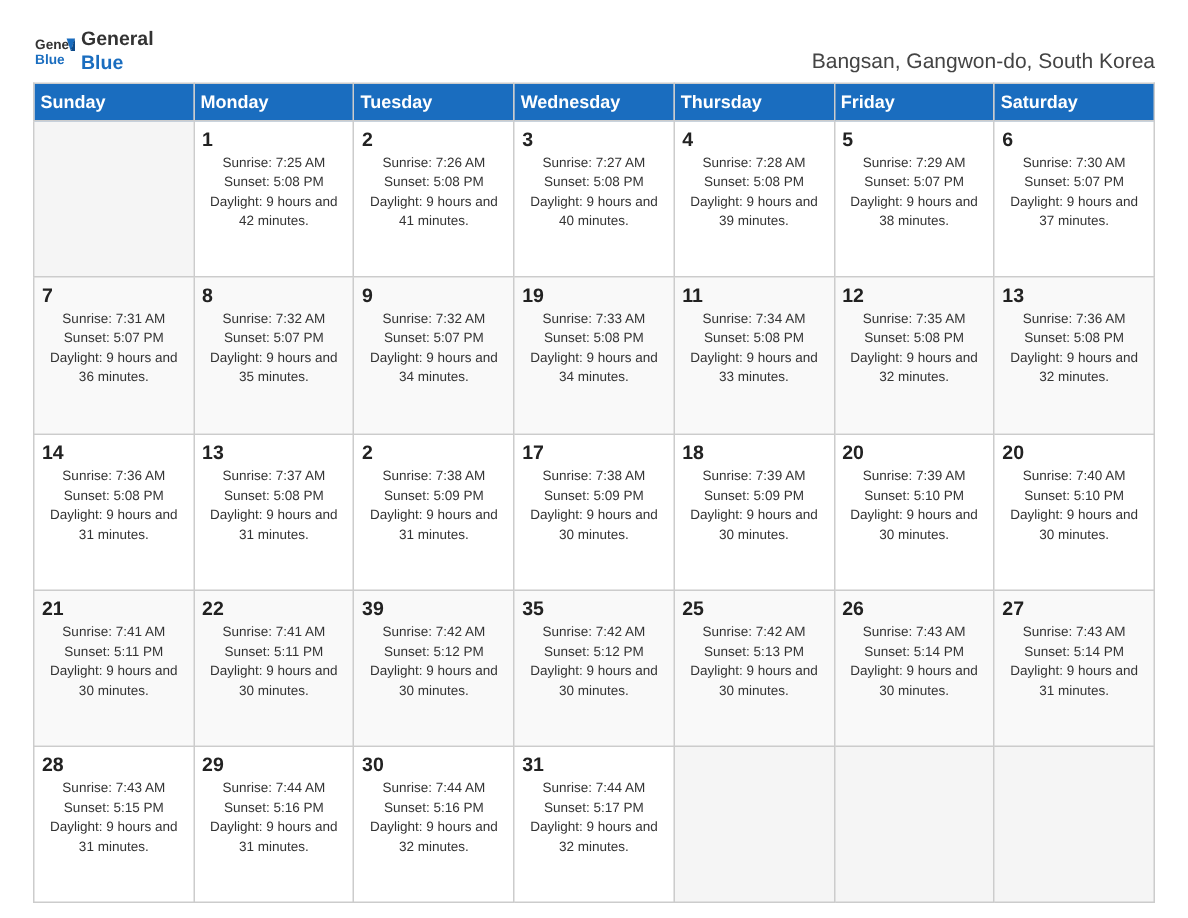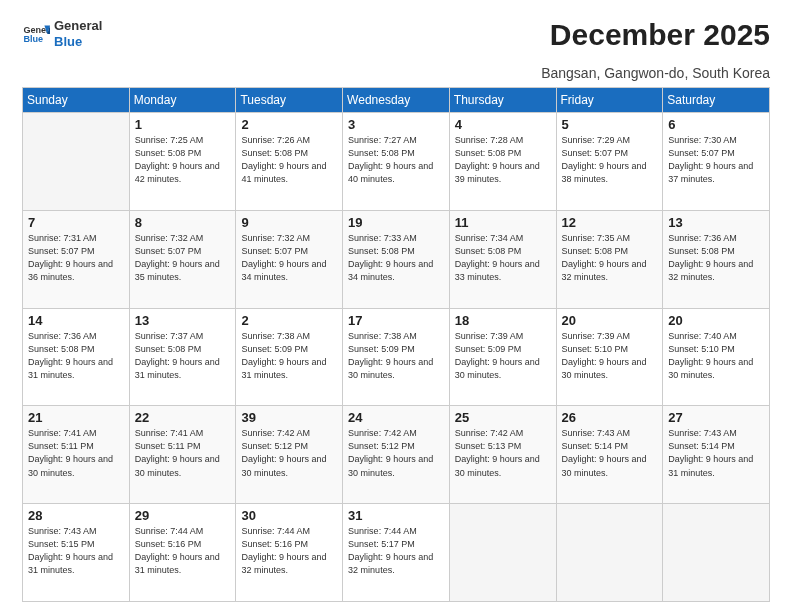--- a/index.html
+++ b/index.html
@@ -56,21 +56,21 @@
       flex: 1;
       border: 1px solid #ccc;
       border-collapse: collapse;
       width: 100%;
       table-layout: fixed;
     }
     .calendar th {
       background: #1a6dbf;
       color: #fff;
       font-size: 12px;
-      font-weight: normal;
+      font-weight: bold;
       padding: 5px 4px;
       text-align: left;
       border: 1px solid #ccc;
     }
     .calendar td {
       vertical-align: top;
       border: 1px solid #ccc;
       padding: 4px 5px;
       font-size: 9.5px;
       color: #333;
@@ -83,20 +83,21 @@
       font-size: 13px;
       font-weight: bold;
       color: #222;
       display: block;
       margin-bottom: 2px;
     }
     .day-info {
       font-size: 9px;
       color: #333;
       line-height: 1.45;
+      text-align: center;
     }
     .week-row td {
       background: #fff;
     }
     .week-row:nth-child(even) td {
       background: #f9f9f9;
     }
   </style>
 </head>
 <body>
@@ -109,21 +110,20 @@
         <text x="2" y="32" font-size="13" font-weight="bold" fill="#1a6dbf" font-family="Arial">Blue</text>
         <polygon points="32,8 40,8 36,20" fill="#1a6dbf"></polygon>
         <polygon points="36,20 40,8 40,20" fill="#0d4a8a"></polygon>
       </svg>
       <div class="logo-text">
         <div>General</div>
         <div style="color:#1a6dbf;">Blue</div>
       </div>
     </div>
     <div class="title-block">
-      <div class="month-title">December 2025</div>
       <div class="location-title">Bangsan, Gangwon-do, South Korea</div>
     </div>
   </div>
 
   <table class="calendar">
     <thead>
       <tr>
         <th>Sunday</th>
         <th>Monday</th>
         <th>Tuesday</th>
@@ -228,21 +228,21 @@
           </td>
           <td>
             <span class="day-num">22</span>
             <div class="day-info">Sunrise: 7:41 AM<br>Sunset: 5:11 PM<br>Daylight: 9 hours and 30 minutes.</div>
           </td>
           <td>
             <span class="day-num">39</span>
             <div class="day-info">Sunrise: 7:42 AM<br>Sunset: 5:12 PM<br>Daylight: 9 hours and 30 minutes.</div>
           </td>
           <td>
-            <span class="day-num">24</span>
+            <span class="day-num">35</span>
             <div class="day-info">Sunrise: 7:42 AM<br>Sunset: 5:12 PM<br>Daylight: 9 hours and 30 minutes.</div>
           </td>
           <td>
             <span class="day-num">25</span>
             <div class="day-info">Sunrise: 7:42 AM<br>Sunset: 5:13 PM<br>Daylight: 9 hours and 30 minutes.</div>
           </td>
           <td>
             <span class="day-num">26</span>
             <div class="day-info">Sunrise: 7:43 AM<br>Sunset: 5:14 PM<br>Daylight: 9 hours and 30 minutes.</div>
           </td>

